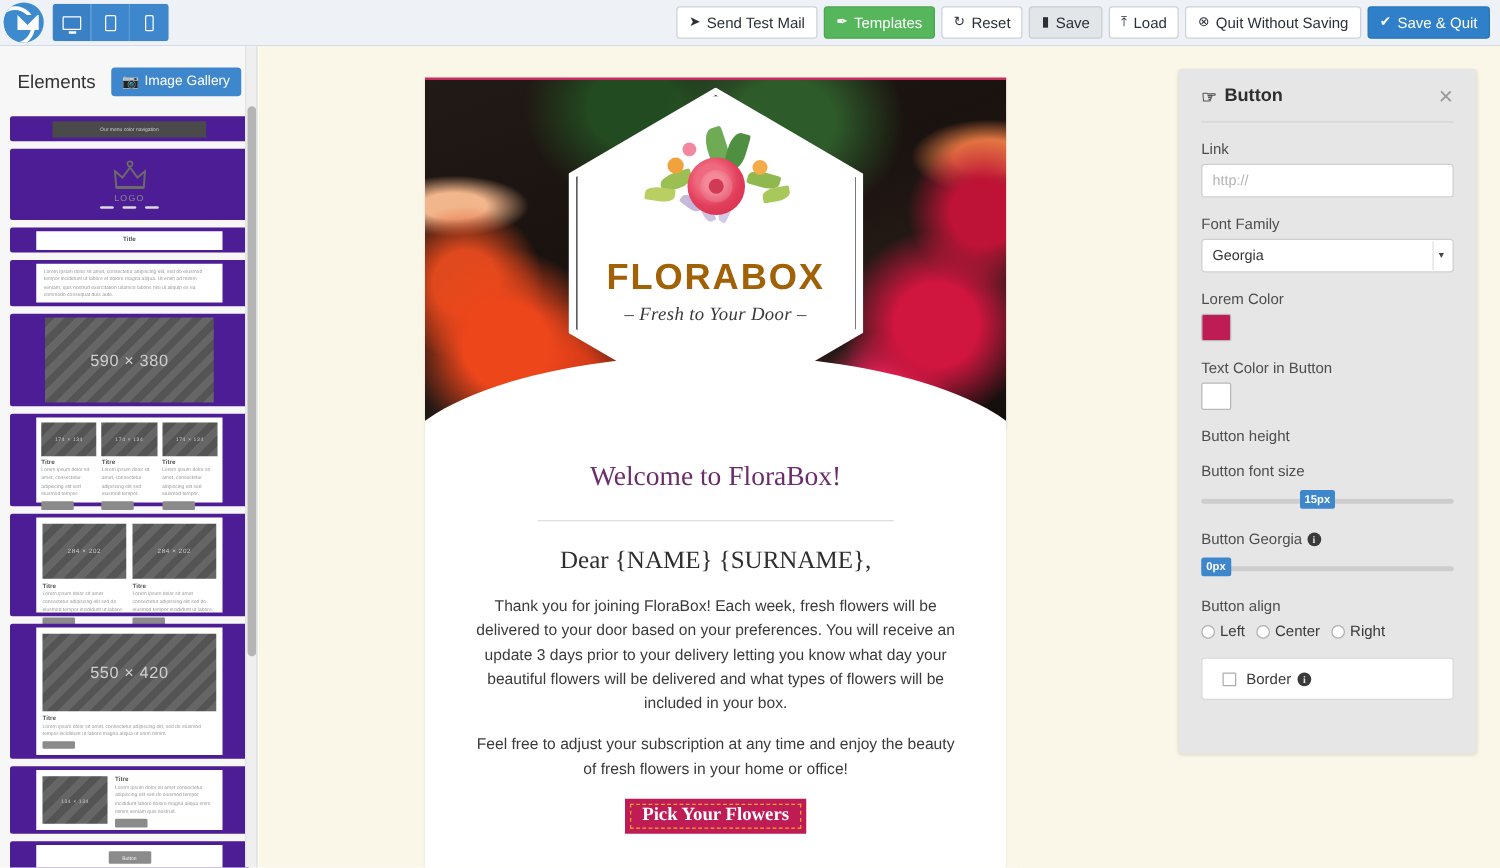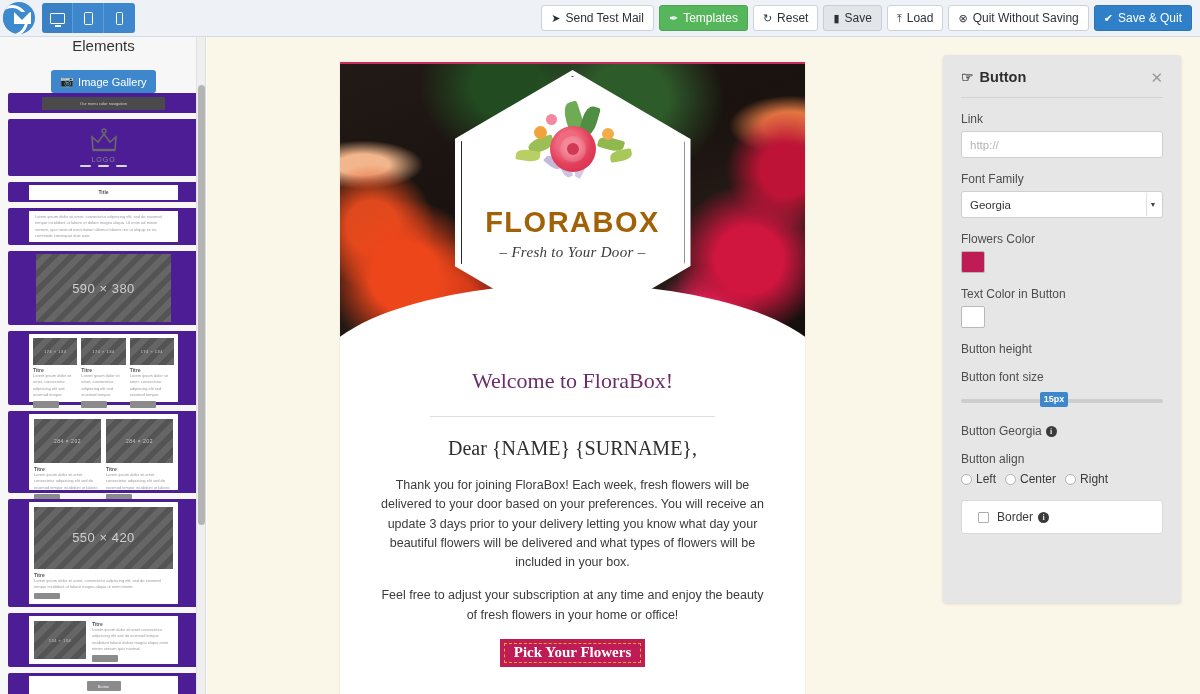--- a/index.html
+++ b/index.html
@@ -76,21 +76,21 @@
   .tb-ico { font-size: 11px; line-height: 1; display:inline-block; }
 
   
   #left-panel {
     position: absolute; left: 0; top: 37px; width: 206px; height: 657px;
     background: #f7f7f7; border-right: 1px solid #dcdcdc;
     overflow: hidden;
   }
   #left-header {
     height: 56px; display: flex; align-items: center;
-    padding: 0 12px 0 14px; justify-content: space-between; flex-direction: column;
+    padding: 0 12px 0 14px; justify-content: space-between;
   }
   #elements-title { font-size: 15px; color: #333; font-weight: 400; }
   #image-gallery-btn {
     background: #3f87cd; color: #fff; border: none; border-radius: 3px;
     font-size: 11px; height: 23px; padding: 0 9px; cursor: pointer;
     display: flex; align-items: center; gap: 4px;
     font-family: "Liberation Sans", sans-serif;
   }
   #elements-list {
     padding: 0 6px 0 8px;
@@ -565,37 +565,41 @@
   <input class="txt-input" type="text" placeholder="http://" style="">
 
   <div class="field-label">Font Family</div>
   <div class="sel-wrap">
     <select class="sel-input">
       <option>Georgia</option>
     </select>
     <span class="sel-arrow">▼</span>
   </div>
 
-  <div class="field-label">Flowers Color</div>
+  <div class="field-label">Lorem Color</div>
   <div class="swatch" id="sw-button-color" style="background: rgb(191, 27, 85);"></div>
 
   <div class="field-label">Text Color in Button</div>
   <div class="swatch" id="sw-text-color" style="background: rgb(255, 255, 255);"></div>
 
   <div class="field-label">Button height</div>
 
   <div class="field-label">Button font size</div>
   <div class="slider-row">
     <div class="slider-track"></div>
     <div class="slider-bubble" id="bub-fontsize" style="left: 78.6622px;">15px</div>
   </div>
 
   <div class="field-label">
     <span>Button Georgia</span>
     <span class="info-ico">i</span>
+  </div>
+  <div class="slider-row">
+    <div class="slider-track"></div>
+    <div class="slider-bubble" id="bub-radius" style="left: 0px;">0px</div>
   </div>
 
   <div class="field-label">Button align</div>
   <div class="radio-row">
     <label class="radio-item">
       <span class="radio-dot"></span>
       <span class="radio-label">Left</span>
     </label>
     <label class="radio-item">
       <span class="radio-dot"></span>

